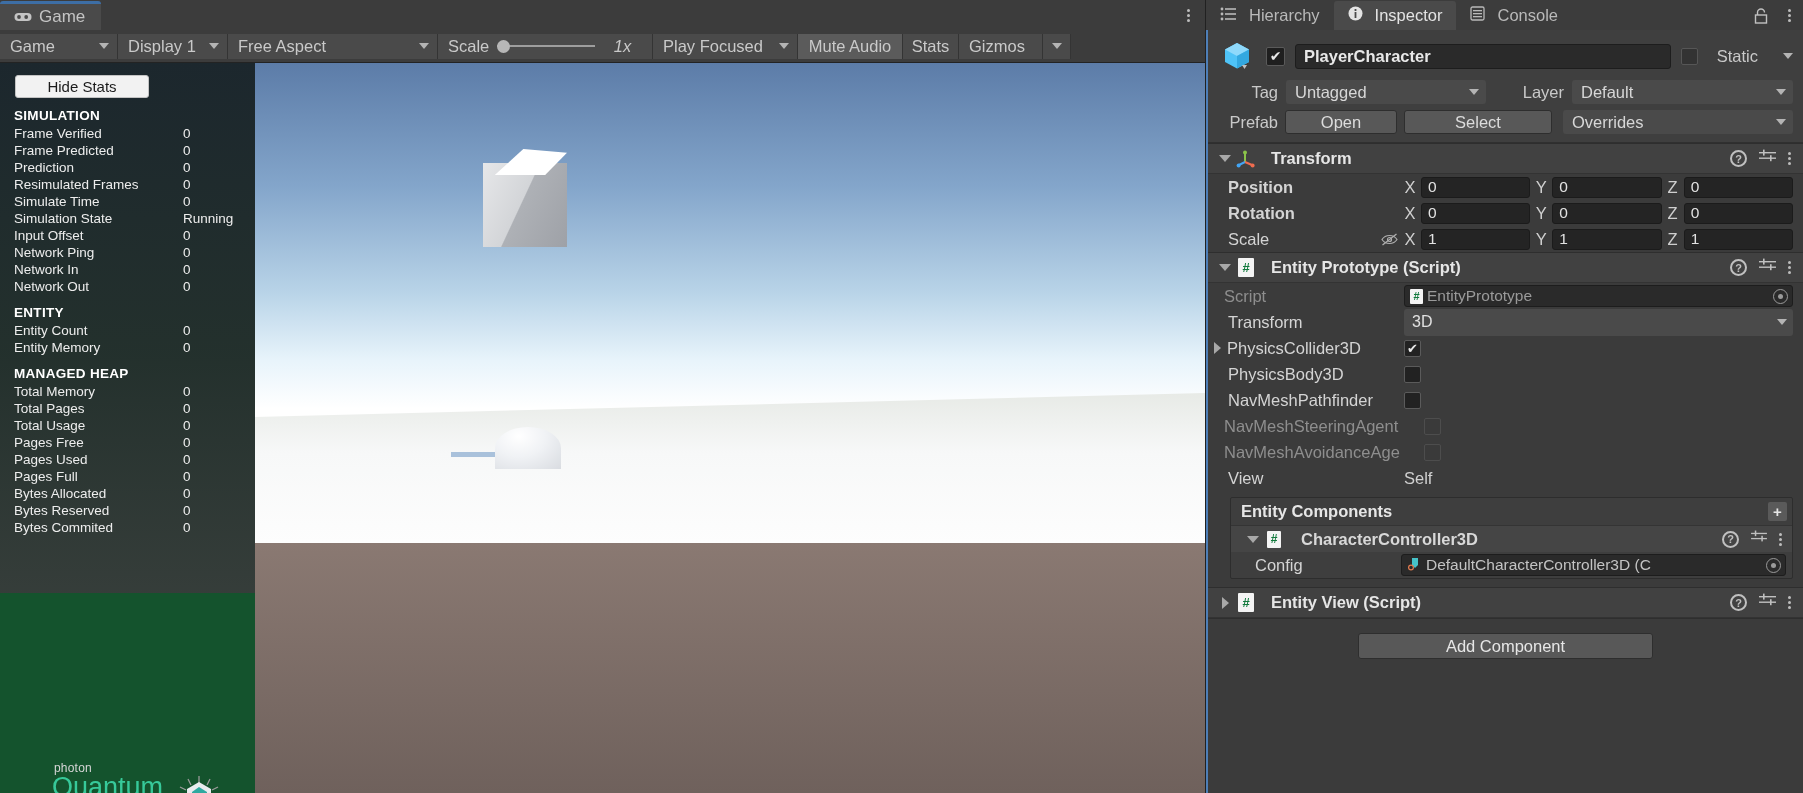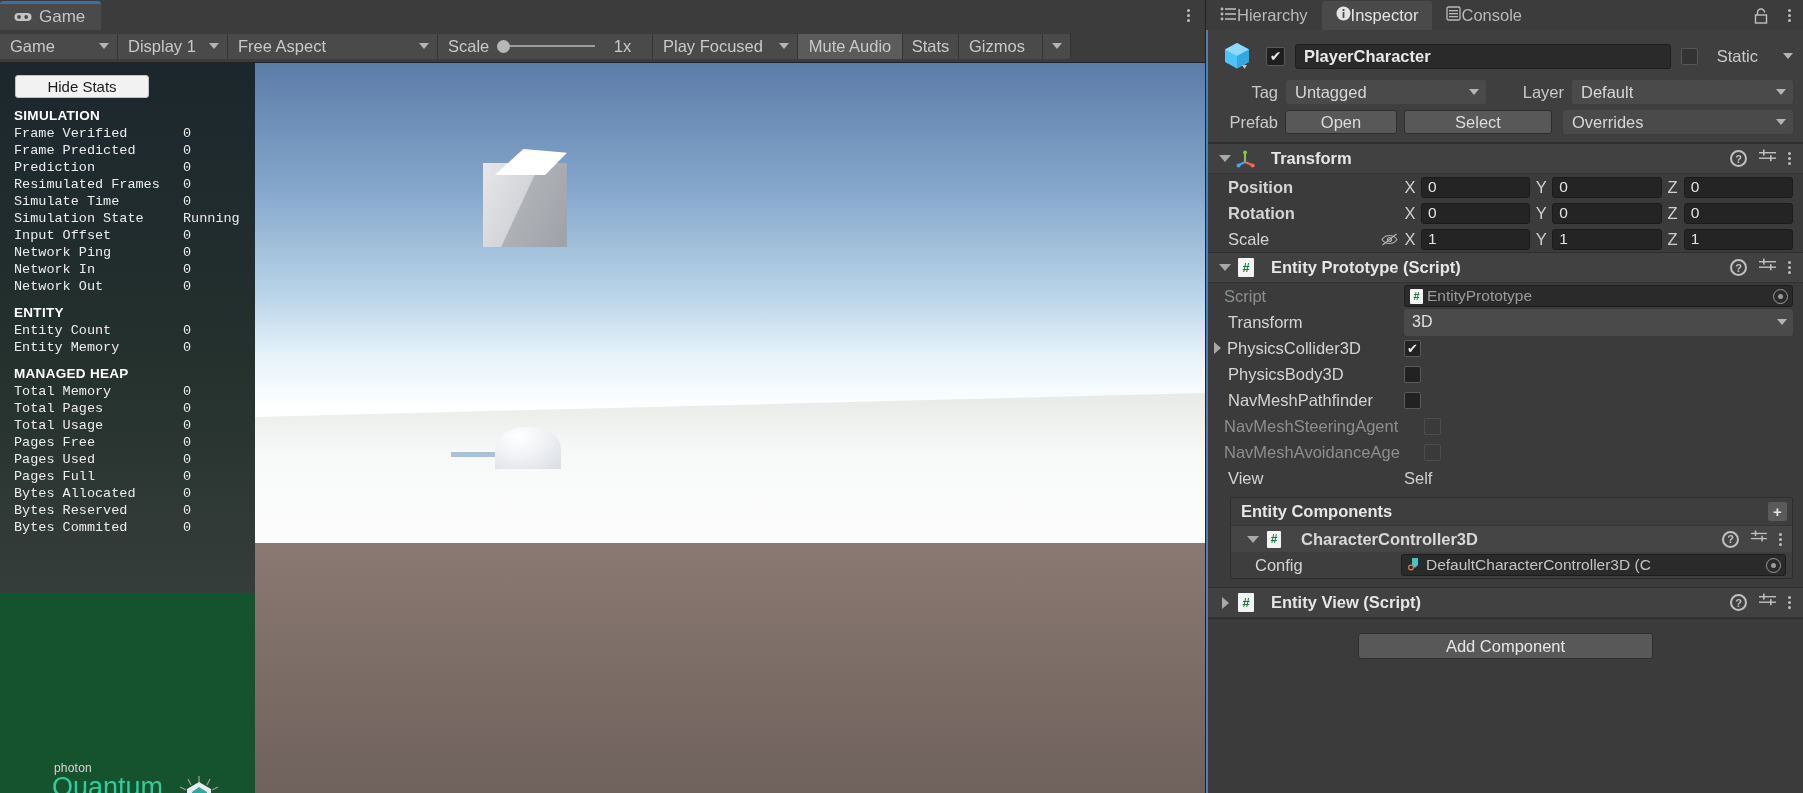--- a/index.html
+++ b/index.html
@@ -34,21 +34,21 @@
     padding: 0 8px 0 10px; margin: 0; background: #4a4a4a;
     border-right: 1px solid #343434; position: relative;
   }
   .tb-item.pressed { background: #5b5b5b; }
   .tb-item .lbl { white-space: nowrap; }
   .caret { width: 0; height: 0; border-left: 5px solid transparent; border-right: 5px solid transparent; border-top: 6px solid #b4b4b4; margin-left: 6px; }
   .scale-wrap { display: flex; align-items: center; gap: 0; height: 25px; background: #4a4a4a; padding: 0 8px 0 10px; border-right: 1px solid #343434; }
   .slider { position: relative; width: 98px; height: 25px; display: flex; align-items: center; margin: 0 10px 0 8px; }
   .slider .track { position: absolute; left: 0; right: 0; height: 2px; background: #9e9e9e; }
   .slider .knob { position: relative; width: 13px; height: 13px; border-radius: 50%; background: #b7b7b7; }
-  .scale-val { min-width: 26px; text-align: right; }
+  .scale-val { min-width: 26px; text-align: right; font-style: italic; }
 
   .gameview { position: relative; width: 1205px; height: 730px; overflow: hidden; background: #14532d; }
   .render-area { position: absolute; left: 255px; top: 0; width: 950px; height: 480px; overflow: hidden; }
   .sky { position: absolute; inset: 0; background: linear-gradient(to bottom, #5c7ca8 0%, #84a6cb 26%, #b9d4e8 48%, #e8f4fb 62%, #ffffff 72%, #ffffff 100%); }
   .ground { position: absolute; left: 0; top: 330px; width: 100%; height: 150px; background: linear-gradient(to bottom, #e7eae6 0%, #f7f8f8 40%, #fdfdfd 100%); clip-path: polygon(0 24px, 100% 0, 100% 100%, 0 100%); }
   .bg-lower { position: absolute; left: 255px; top: 480px; width: 950px; height: 250px; background: #7d6d67; }
   .bg-lower-dark { position: absolute; left: 0; top: 0; width: 100%; height: 100%; background: linear-gradient(to bottom, #8a7972, #6f615c); }
   .cube {
     position: absolute; left: 228px; top: 100px; width: 84px; height: 84px;
     background: linear-gradient(115deg, #e6e7e9 0%, #d3d5d8 46%, #aeb1b6 47%, #9ea1a7 100%);
@@ -69,33 +69,33 @@
   .stats-shade { position: absolute; inset: 0; background: linear-gradient(to bottom, rgba(28,34,45,.80), rgba(40,42,44,.62) 55%, rgba(62,62,62,.75)); }
   .stats-inner { position: relative; padding: 8px 12px 0 14px; }
   .hide-stats {
     display: block; width: 134px; height: 23px; margin: 4px auto 10px 1px;
     background: #f2f2f2; color: #1b1b1b; font-size: 15px;
     border: 1px solid #c3c3c3; border-radius: 3px;
     font-family: "Liberation Sans", sans-serif;
   }
   .stats-section { font-size: 13.5px; font-weight: bold; letter-spacing: .3px; color: #ffffff; margin: 10px 0 2px 0; }
   .stats-section:first-of-type { margin-top: 2px; }
-  .stat-row { display: flex; height: 17px; align-items: center; font-family: Liberation Mono, monospace; }
+  .stat-row { display: flex; height: 17px; align-items: center; }
   .stat-label { flex: 1; color: #ededed; white-space: nowrap; }
   .stat-value { width: 60px; color: #ededed; }
 
   .logo { position: absolute; left: 52px; top: 698px; width: 160px; z-index: 6; }
   .logo-photon { font-size: 12px; color: #d6d6d6; letter-spacing: .2px; margin-left: 2px; }
   .logo-quantum { font-size: 27px; color: #37c99a; line-height: .95; margin-left: 0; font-family: "Liberation Sans", sans-serif; }
   .logo-mark { position: absolute; right: -10px; top: 14px; width: 46px; height: 46px; }
 
   
   .inspector { width: 598px; height: 793px; background: #383838; border-left: 1px solid #212121; display: flex; flex-direction: column; }
   .insp-tabs { height: 30px; background: #3c3c3c; display: flex; align-items: flex-end; }
-  .itab { height: 29px; display: flex; align-items: center; gap: 0; padding: 0 14px; font-size: 16.5px; color: #b9b9b9; }
+  .itab { height: 29px; display: flex; align-items: center; gap: 12px; padding: 0 14px; font-size: 16.5px; color: #b9b9b9; }
   .itab.active { background: #4a4a4a; color: #e3e3e3; border-top-left-radius: 3px; border-top-right-radius: 3px; }
   .itab-spacer { flex: 1; }
   .itab-btn { width: 28px; height: 29px; display: flex; align-items: center; justify-content: center; }
 
   .insp-body { flex: 1; background: #3b3b3b; overflow: hidden; border-left: 2px solid #4e7fb8; }
 
   .obj-header { padding: 9px 10px 8px 10px; background: #3f3f3f; border-bottom: 1px solid #303030; }
   .obj-row1 { display: flex; align-items: center; gap: 10px; }
   .obj-icon { width: 38px; height: 34px; display: flex; align-items: center; justify-content: center; position: relative; }
   .cb { width: 19px; height: 19px; background: #1f1f1f; border: 1px solid #5a5a5a; border-radius: 2px; display: flex; align-items: center; justify-content: center; color: #e8e8e8; font-size: 14px; line-height: 1; }

